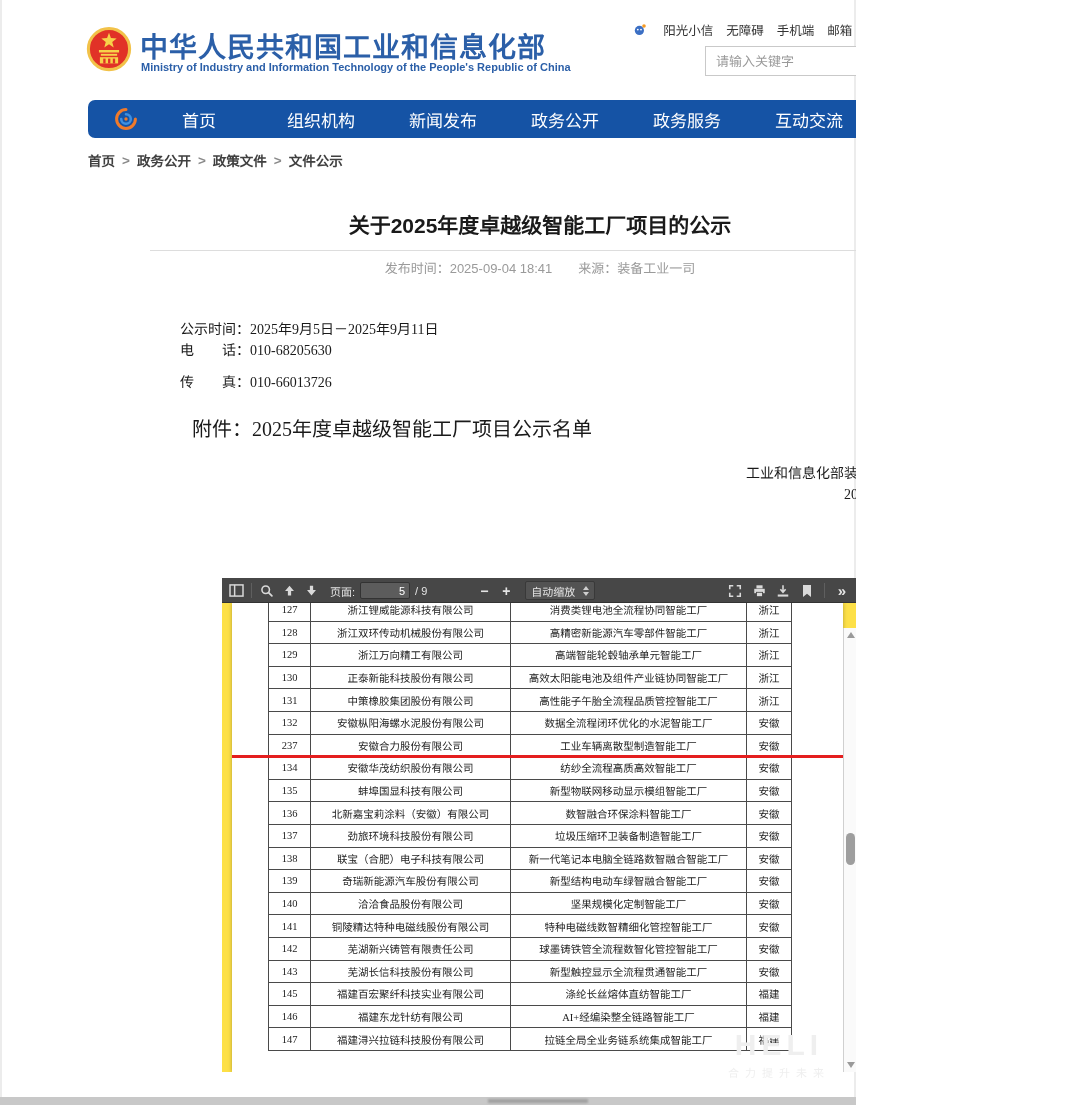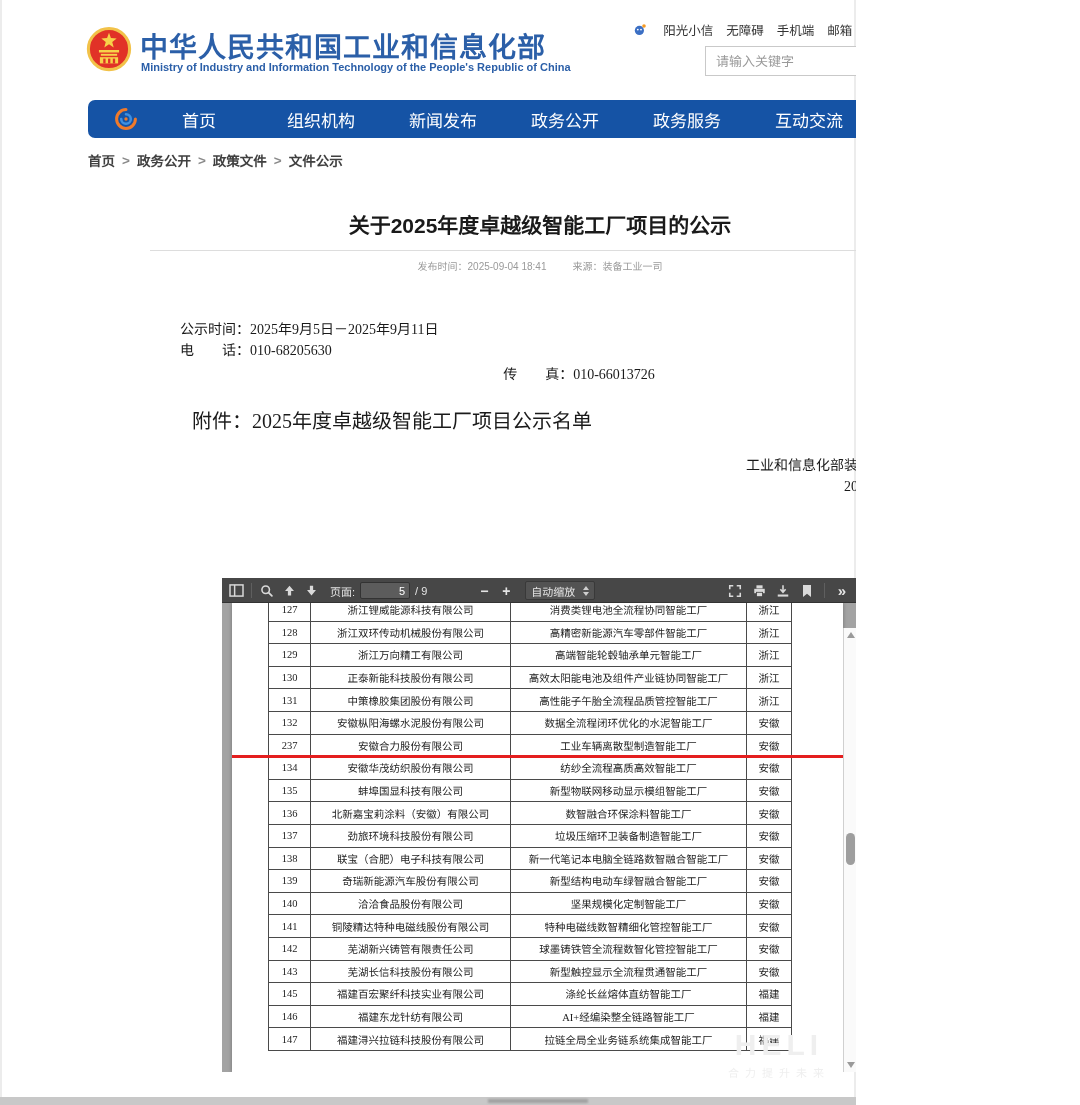--- a/index.html
+++ b/index.html
@@ -30,21 +30,21 @@
   .nav-item{flex:1;text-align:center;font-size:17px;font-weight:500;cursor:pointer;white-space:nowrap;}
 
   
   .breadcrumb{left:88px;top:150px;font-size:13.5px;font-weight:600;color:#404040;display:flex;align-items:center;}
   .crumb{cursor:pointer;}
   .crumb-sep{margin:0 7px;color:#8a8a8a;font-weight:600;}
 
   
   .art-title{left:120px;top:209px;width:840px;text-align:center;font-size:21px;font-weight:bold;color:#1a1a1a;}
   .art-divider{left:150px;top:250px;width:780px;height:1px;background:#ddd;}
-  .art-meta{left:120px;top:258px;width:840px;text-align:center;font-size:10px;color:#9a9a9a;}
+  .art-meta{left:120px;top:258px;width:840px;text-align:center;font-size:13px;color:#9a9a9a;}
   .art-meta .gap{display:inline-block;width:26px;}
   .art-body{left:152px;top:306px;width:826px;font-family:"Liberation Serif",serif;color:#1a1a1a;}
   .art-par{font-size:15px;line-height:30px;text-align:justify;text-indent:2em;margin:0;}
   .contact{margin-top:13px;font-size:14px;line-height:20.5px;padding-left:2em;white-space:pre-wrap;}
   .attachment{margin-top:19px;font-size:20px;padding-left:2em;cursor:pointer;}
   .sig-block{margin-top:21px;text-align:right;padding-right:50px;font-size:14px;line-height:21px;}
 
   
   .pdf{left:222px;top:578px;width:636px;height:494px;background:#f2f2f2;}
   .pdf-toolbar{position:absolute;left:0;top:0;right:0;height:25px;background:#474747;
@@ -59,21 +59,21 @@
   .tb-center{display:flex;align-items:center;margin-left:46px;}
   .glyph-btn{font-size:14px;font-weight:bold;color:#e4e4e4;}
   .zoom-select{margin-left:8px;height:17px;background:#535353;border:1px solid #393939;border-radius:2px;
                display:flex;align-items:center;padding:0 5px;cursor:pointer;}
   .zoom-carets{margin-left:8px;display:flex;flex-direction:column;gap:2px;}
   .caret-up{width:0;height:0;border-left:3px solid transparent;border-right:3px solid transparent;border-bottom:4px solid #cfcfcf;}
   .caret-down{width:0;height:0;border-left:3px solid transparent;border-right:3px solid transparent;border-top:4px solid #cfcfcf;}
   .tb-right{margin-left:auto;display:flex;align-items:center;gap:2px;padding-right:2px;}
   .overflow-btn{font-size:15px;font-weight:bold;}
 
-  .pdf-content{position:absolute;left:0;top:25px;right:0;bottom:0;background:#a3a3a3;overflow:hidden;}
+  .pdf-content{position:absolute;left:0;top:25px;right:0;bottom:0;background:#fde047;overflow:hidden;}
   .pdf-page{position:absolute;left:10px;top:0;width:611px;height:469px;background:#fff;box-shadow:0 0 4px rgba(0,0,0,.3);}
   .doc-table{position:absolute;left:36px;top:-5px;border-collapse:collapse;table-layout:fixed;
              font-family:"Liberation Serif",serif;color:#1c1c1c;}
   .doc-table td{border:1px solid #4a4a4a;height:21.6px;padding:0;text-align:center;font-size:10.5px;
                 overflow:hidden;white-space:nowrap;}
   .col-no{width:42px;}.col-company{width:200px;}.col-project{width:236px;}.col-province{width:45px;}
   .red-line{position:absolute;left:0;width:611px;top:152px;height:3px;background:#e41e1e;z-index:3;}
 
   .pdf-scrollbar{position:absolute;right:0;top:25px;bottom:0;width:15px;background:#fafafa;border-left:1px solid #d0d0d0;box-sizing:border-box;}
   .sb-arrow{position:absolute;left:3px;width:0;height:0;border-left:4px solid transparent;border-right:4px solid transparent;cursor:pointer;}
@@ -184,21 +184,21 @@
 
   <h1 class="abs art-title" style="margin:0;">关于2025年度卓越级智能工厂项目的公示</h1>
   <div class="abs art-divider"></div>
   <div class="abs art-meta">
     <span>发布时间：</span><span>2025-09-04 18:41</span><span class="gap"></span><span>来源：</span><span>装备工业一司</span>
   </div>
 
   <div class="abs art-body">
     <div class="contact" style="margin-top:14px;">公示时间：2025年9月5日－2025年9月11日</div>
     <div class="contact" style="margin-top:0;">电　　话：010-68205630</div>
-    <div class="contact" style="margin-top:4px;text-align:center;">传　　真：010-66013726</div>
+    <div class="contact" style="margin-top:12px;">传　　真：010-66013726</div>
     <div class="attachment">附件：2025年度卓越级智能工厂项目公示名单</div>
     <div class="sig-block">
       <div>工业和信息化部装备工业一司</div>
       <div>2025年9月4日</div>
     </div>
   </div>
 
   <div class="abs pdf">
 
     <div class="pdf-toolbar">

